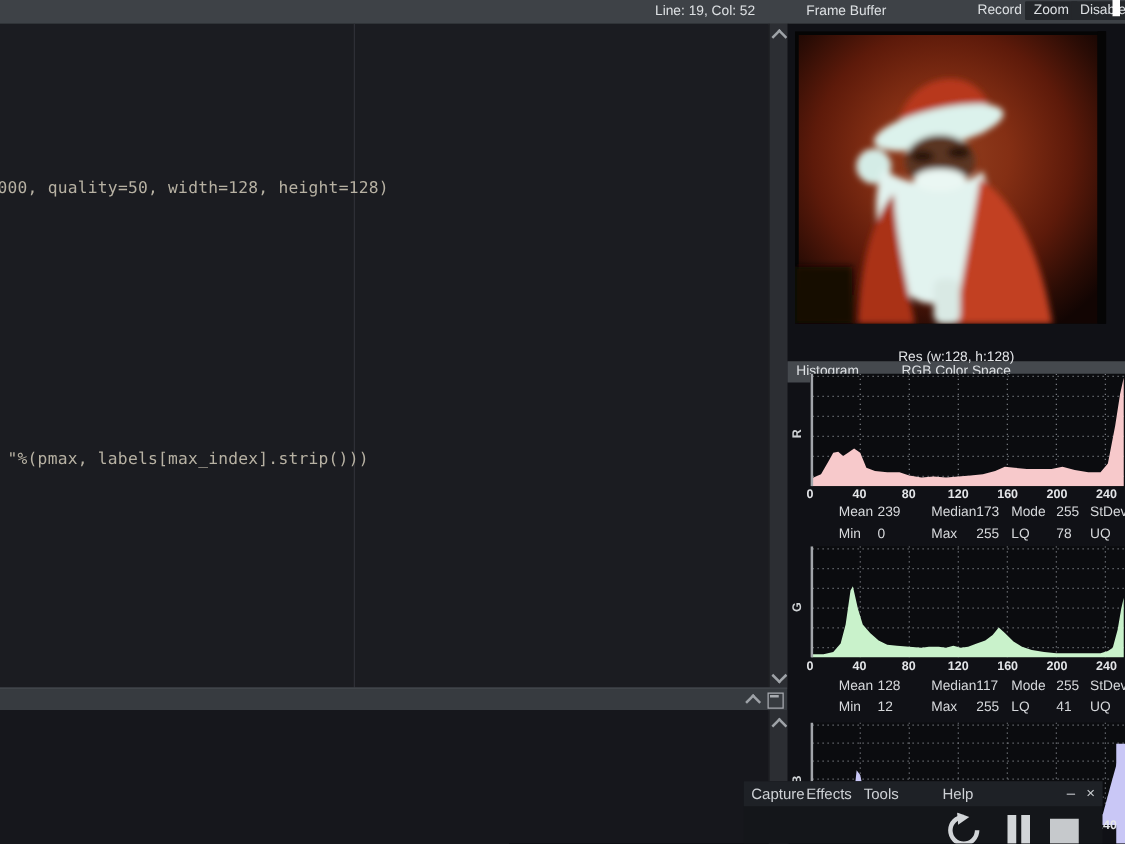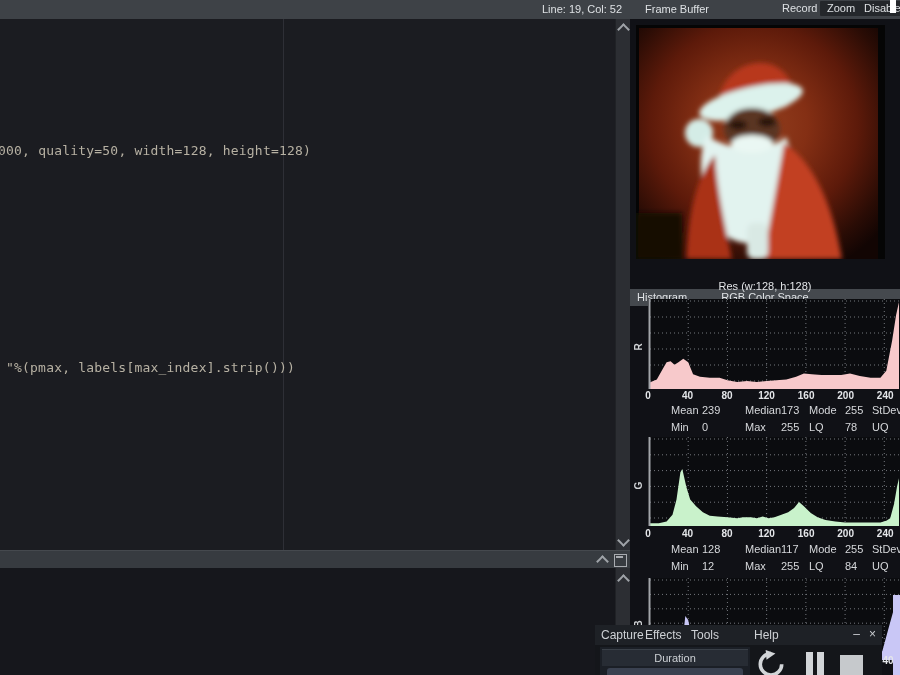--- a/index.html
+++ b/index.html
@@ -63,21 +63,21 @@
   #duration-input{position:absolute;left:7px;top:21px;width:136px;height:9px;background:#3a4150;border-radius:3px;}
   .pbar{position:absolute;top:27px;width:7px;height:23px;background:#d2d5d8;}
   #stop-btn{position:absolute;left:245px;top:30px;width:23px;height:20px;background:#c6c9cc;}
 </style>
 </head>
 <body>
 
 <div id="screen">
 
   <div id="topbar" class="abs">
-    <span class="lbl" style="left:542px">Line: 19, Col: 52</span>
+    <span class="lbl" style="left:524px">Line: 19, Col: 52</span>
     <span class="lbl" style="left:645px">Frame Buffer</span>
     <span class="tb-btn" style="left:775px">Record</span>
     <span class="tb-btn pressed" style="left:820px">Zoom</span>
     <span class="tb-btn pressed" style="left:857px">Disable</span>
     <div id="white-artifact" class="abs"></div>
   </div>
 
   <div id="editor" class="abs">
     <div id="col-ruler" class="abs"></div>
     <div class="code" style="left:-2px;top:124px">000, quality=50, width=128, height=128)</div>
@@ -208,21 +208,21 @@
       </div>
     <div class="stats" style="top:524px">
         <span class="sgroup sg0"><span>Mean</span><span class="sval">128</span></span>
         <span class="sgroup sg1"><span>Median</span><span class="sval">117</span></span>
         <span class="sgroup sg2"><span>Mode</span><span class="sval">255</span></span>
         <span class="sgroup sg3"><span>StDev</span><span class="sval">80</span></span>
       </div>
     <div class="stats" style="top:541px">
         <span class="sgroup sg0"><span>Min</span><span class="sval">12</span></span>
         <span class="sgroup sg1"><span>Max</span><span class="sval">255</span></span>
-        <span class="sgroup sg2"><span>LQ</span><span class="sval">84</span></span>
+        <span class="sgroup sg2"><span>LQ</span><span class="sval">41</span></span>
         <span class="sgroup sg3"><span>UQ</span><span class="sval">182</span></span>
       </div>
 
     <span class="chan" style="top:596px">B</span>
     <svg class="plot" style="top:559px" width="252" height="82" viewBox="0 0 252 82">
         <line x1="2" y1="2" x2="252" y2="2" stroke="#75787e" stroke-width="1" stroke-dasharray="1 3"></line>
         <line x1="2" y1="16.4" x2="252" y2="16.4" stroke="#75787e" stroke-width="1" stroke-dasharray="1 3"></line>
         <line x1="2" y1="30.8" x2="252" y2="30.8" stroke="#75787e" stroke-width="1" stroke-dasharray="1 3"></line>
         <line x1="2" y1="45.2" x2="252" y2="45.2" stroke="#75787e" stroke-width="1" stroke-dasharray="1 3"></line>
         <line x1="2" y1="59.6" x2="252" y2="59.6" stroke="#75787e" stroke-width="1" stroke-dasharray="1 3"></line>
@@ -250,24 +250,20 @@
 
   <div id="popup" class="abs">
     <div id="popup-menubar">
       <span id="win-min">–</span>
       <span id="win-close">×</span>
     <span class="menu-item" style="left: 6px; text-align: center;">Capture</span>
         <span class="menu-item" style="left: 50px;">Effects</span>
         <span class="menu-item" style="left: 96px;">Tools</span>
         <span class="menu-item" style="left: 135px; margin-left: 24px;">Help</span>
       </div>
-    <div id="duration-panel">
-      <div id="duration-header">Duration</div>
-      <div id="duration-input"></div>
-    </div>
     <svg class="abs" style="left:157px;top:25px" width="38" height="25" viewBox="0 0 38 28">
       <path d="M19 4 A 12 12 0 1 0 31 16" fill="none" stroke="#d2d5d8" stroke-width="4"></path>
       <path d="M13 0 L24 4 L14 11 Z" fill="#d2d5d8"></path>
     </svg>
     <span class="pbar" style="left:211px"></span>
     <span class="pbar" style="left:222px"></span>
     <span id="stop-btn"></span>
   </div>
 
 </div>

